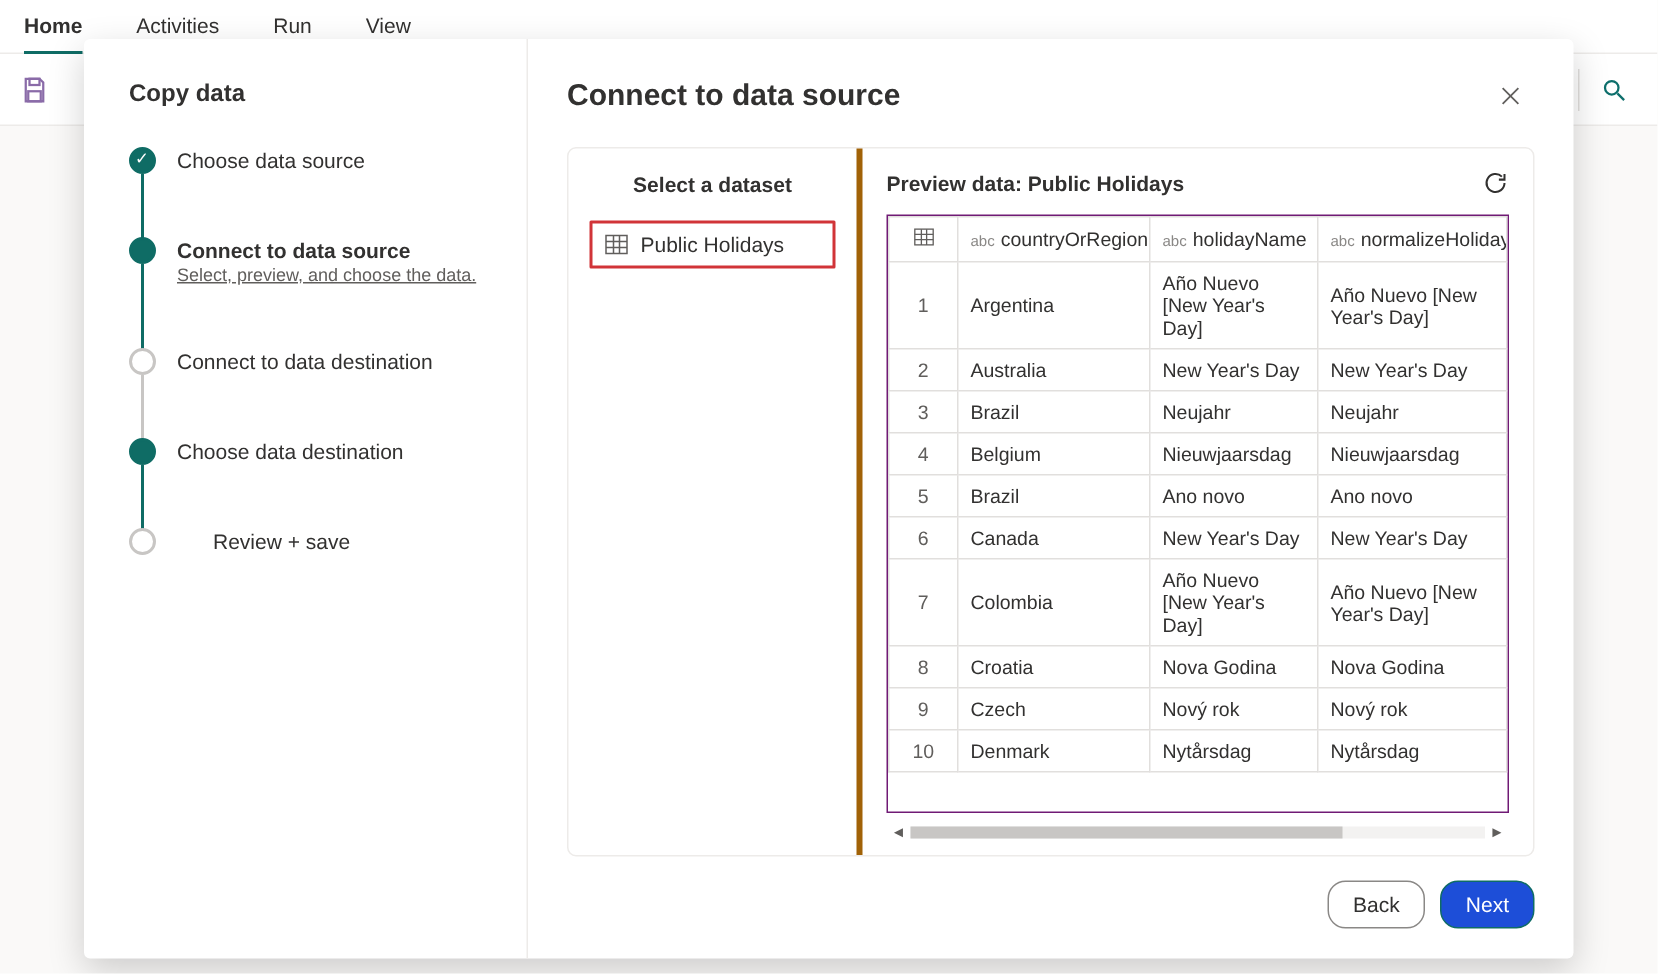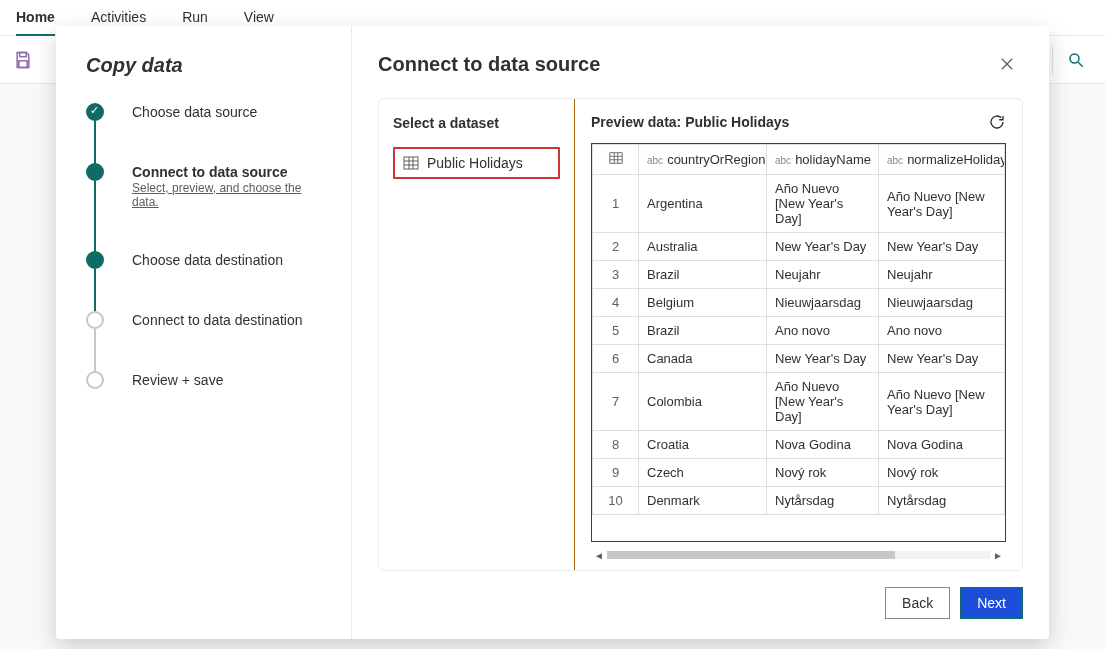--- a/index.html
+++ b/index.html
@@ -68,29 +68,28 @@
     box-shadow: 0 8px 24px rgba(0,0,0,0.18);
     display: flex;
   }
   
   .wiz-side {
     width: 296px;
     padding: 28px 20px 24px 30px;
     border-right: 1px solid #edebe9;
   }
   .wiz-title {
-    font-size: 20px;
+    font-size: 16px;
     font-weight: 600;
     margin-bottom: 26px;
-    font-style: italic;
   }
   .step {
     display: flex;
     align-items: flex-start;
-    gap: 28px;
+    gap: 14px;
     position: relative;
   }
   .step-dot {
     width: 18px; height: 18px;
     border-radius: 50%;
     border: 2px solid #c8c6c4;
     background: #fff;
     flex: 0 0 18px;
     position: relative;
     z-index: 2;
@@ -101,21 +100,21 @@
     border-color: #0f6c65;
   }
   .step.done .step-dot::after {
     content: "✓";
     color: #fff;
     font-size: 11px;
     position: absolute;
     top: -1px; left: 2px;
   }
   .step-body { padding-bottom: 42px; }
-  .step:last-child .step-body { padding-bottom: 0; }
+  .step:last-child .step-body { padding-bottom: 0; margin-left: 24px; }
   .step-label { font-size: 14px; color: #323130; line-height: 18px;}
   .step.current .step-label { font-weight: 600; }
   .step-desc { font-size: 12px; color: #605e5c; margin-top: 0; text-decoration: underline; }
   .step-line {
     position: absolute;
     left: 8px;
     top: 18px;
     bottom: -2px;
     width: 2px;
     background: #c8c6c4;
@@ -149,22 +148,23 @@
   }
   .card {
     flex: 1;
     border: 1px solid #edebe9;
     border-radius: 6px;
     display: flex;
     min-height: 0;
   }
   .card-left {
     width: 196px;
-    border-right: 1px solid #a16207;
+    border-right: 4px solid #a16207;
     padding: 16px 14px;
+    text-align: center;
   }
   .card-left-title { font-weight: 600; margin-bottom: 16px; font-size: 14px;}
   .dataset-item {
     border: 2px solid #d13438;
     padding: 6px 8px;
     display: flex;
     align-items: center;
     gap: 8px;
     cursor: pointer;
     background:#fff;
@@ -235,21 +235,21 @@
     display:flex; align-items:center; justify-content:center;
     color:#605e5c; font-size:10px;
   }
   .hscroll-arrow.left{ left:0;}
   .hscroll-arrow.right{ right:0;}
   
   .wiz-footer {
     display:flex; justify-content:flex-end; gap:10px; margin-top:16px;
   }
   .btn {
-    height:32px; padding:0 16px; border-radius:0; font-size:14px;
+    height:32px; padding:0 16px; border-radius:12px; font-size:14px;
     display:flex; align-items:center; cursor:pointer;
   }
   .btn-secondary { background:#fff; border:1px solid #8a8886; color:#323130;}
   .btn-primary { background:#1d4ed8; color:#fff; border:1px solid #0f6c65;}
 </style>
 </head>
 <body>
 
 <div class="ribbon-tabs" id="ribbon-tabs">
     <div class="ribbon-tab active">Home</div>
@@ -290,32 +290,32 @@
           </div>
         </div>
         <div class="step current">
           <div class="step-dot"></div>
           <div class="step-line"></div>
           <div class="step-body">
             <div class="step-label">Connect to data source</div>
             <div class="step-desc">Select, preview, and choose the data.</div>
           </div>
         </div>
+        <div class="step">
+          <div class="step-dot" style="background: rgb(255, 255, 255); border-color: rgb(200, 198, 196);"></div>
+          <div class="step-line"></div>
+          <div class="step-body">
+            <div class="step-label">Connect to data destination</div>
+          </div>
+        </div>
         <div class="step partial">
           <div class="step-dot no-check" style="background: rgb(15, 108, 101); border-color: rgb(15, 108, 101);"></div>
           <div class="step-line" style="background: rgb(15, 108, 101);"></div>
           <div class="step-body">
             <div class="step-label">Choose data destination</div>
-          </div>
-        </div>
-        <div class="step">
-          <div class="step-dot" style="background: rgb(255, 255, 255); border-color: rgb(200, 198, 196);"></div>
-          <div class="step-line"></div>
-          <div class="step-body">
-            <div class="step-label">Connect to data destination</div>
           </div>
         </div>
         <div class="step">
           <div class="step-dot" style="background: rgb(255, 255, 255); border-color: rgb(200, 198, 196);"></div>
           <div class="step-body">
             <div class="step-label">Review + save</div>
           </div>
         </div>
       </div>
   </div>

